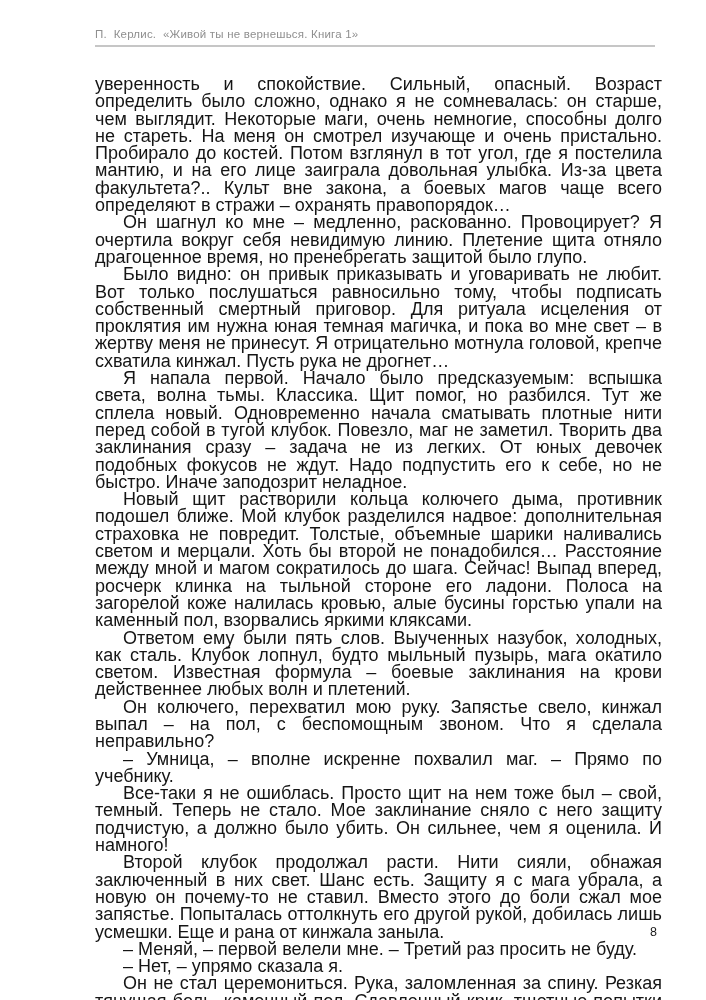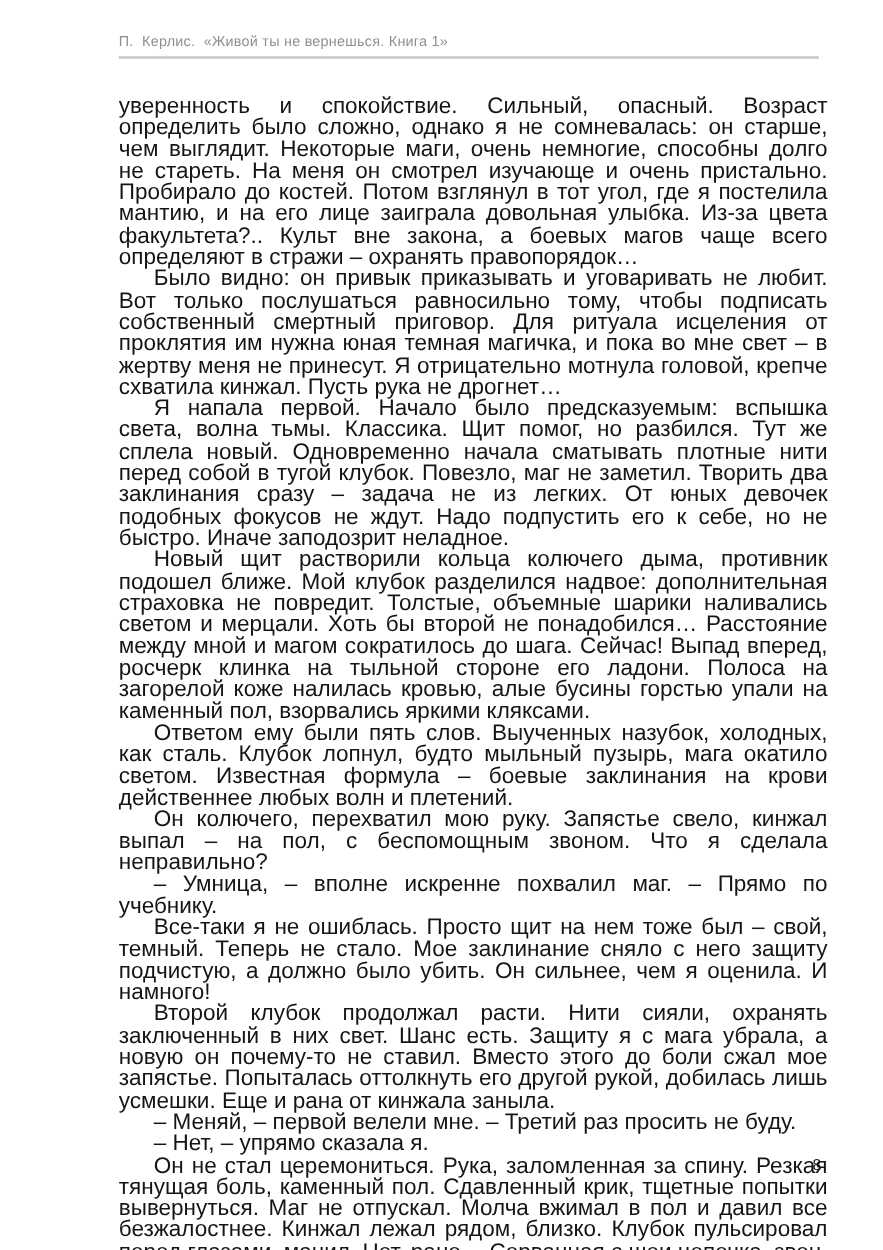--- a/index.html
+++ b/index.html
@@ -54,26 +54,27 @@
   }
 </style>
 </head>
 <body>
 
 <div class="page">
   <div class="running-header">П.  Керлис.  «Живой ты не вернешься. Книга 1»</div>
   <div class="header-rule"></div>
   <div class="text-body">
       <p class="no-indent">уверенность и спокойствие. Сильный, опасный. Возраст определить было сложно, однако я не сомневалась: он старше, чем выглядит. Некоторые маги, очень немногие, способны долго не стареть. На меня он смотрел изучающе и очень пристально. Пробирало до костей. Потом взглянул в тот угол, где я постелила мантию, и на его лице заиграла довольная улыбка. Из-за цвета факультета?.. Культ вне закона, а боевых магов чаще всего определяют в стражи – охранять правопорядок…</p>
+      <p>Он шагнул ко мне – медленно, раскованно. Провоцирует? Я очертила вокруг себя невидимую линию. Плетение щита отняло драгоценное время, но пренебрегать защитой было глупо.</p>
       <p>Было видно: он привык приказывать и уговаривать не любит. Вот только послушаться равносильно тому, чтобы подписать собственный смертный приговор. Для ритуала исцеления от проклятия им нужна юная темная магичка, и пока во мне свет – в жертву меня не принесут. Я отрицательно мотнула головой, крепче схватила кинжал. Пусть рука не дрогнет…</p>
       <p>Я напала первой. Начало было предсказуемым: вспышка света, волна тьмы. Классика. Щит помог, но разбился. Тут же сплела новый. Одновременно начала сматывать плотные нити перед собой в тугой клубок. Повезло, маг не заметил. Творить два заклинания сразу – задача не из легких. От юных девочек подобных фокусов не ждут. Надо подпустить его к себе, но не быстро. Иначе заподозрит неладное.</p>
       <p>Новый щит растворили кольца колючего дыма, противник подошел ближе. Мой клубок разделился надвое: дополнительная страховка не повредит. Толстые, объемные шарики наливались светом и мерцали. Хоть бы второй не понадобился… Расстояние между мной и магом сократилось до шага. Сейчас! Выпад вперед, росчерк клинка на тыльной стороне его ладони. Полоса на загорелой коже налилась кровью, алые бусины горстью упали на каменный пол, взорвались яркими кляксами.</p>
       <p>Ответом ему были пять слов. Выученных назубок, холодных, как сталь. Клубок лопнул, будто мыльный пузырь, мага окатило светом. Известная формула – боевые заклинания на крови действеннее любых волн и плетений.</p>
       <p>Он колючего, перехватил мою руку. Запястье свело, кинжал выпал – на пол, с беспомощным звоном. Что я сделала неправильно?</p>
       <p>– Умница, – вполне искренне похвалил маг. – Прямо по учебнику.</p>
       <p>Все-таки я не ошиблась. Просто щит на нем тоже был – свой, темный. Теперь не стало. Мое заклинание сняло с него защиту подчистую, а должно было убить. Он сильнее, чем я оценила. И намного!</p>
-      <p>Второй клубок продолжал расти. Нити сияли, охранять заключенный в них свет. Шанс есть. Защиту я с мага убрала, а новую он почему-то не ставил. Вместо этого до боли сжал мое запястье. Попыталась оттолкнуть его другой рукой, добилась лишь усмешки. Еще и рана от кинжала заныла.</p>
+      <p>Второй клубок продолжал расти. Нити сияли, обнажая заключенный в них свет. Шанс есть. Защиту я с мага убрала, а новую он почему-то не ставил. Вместо этого до боли сжал мое запястье. Попыталась оттолкнуть его другой рукой, добилась лишь усмешки. Еще и рана от кинжала заныла.</p>
       <p>– Меняй, – первой велели мне. – Третий раз просить не буду.</p>
       <p>– Нет, – упрямо сказала я.</p>
       <p>Он не стал церемониться. Рука, заломленная за спину. Резкая тянущая боль, каменный пол. Сдавленный крик, тщетные попытки вывернуться. Маг не отпускал. Молча вжимал в пол и давил все безжалостнее. Кинжал лежал рядом, близко. Клубок пульсировал перед глазами, манил. Нет, рано… Сорванная с шеи цепочка, звон. Осколки хрусталя вокруг. Отныне от Дарины у меня не осталось ничего… Выдох, предельная концентрация. Вспышка получилась</p>
     </div>
   <div class="page-number">8</div>
 </div>
 
 </body></html>

